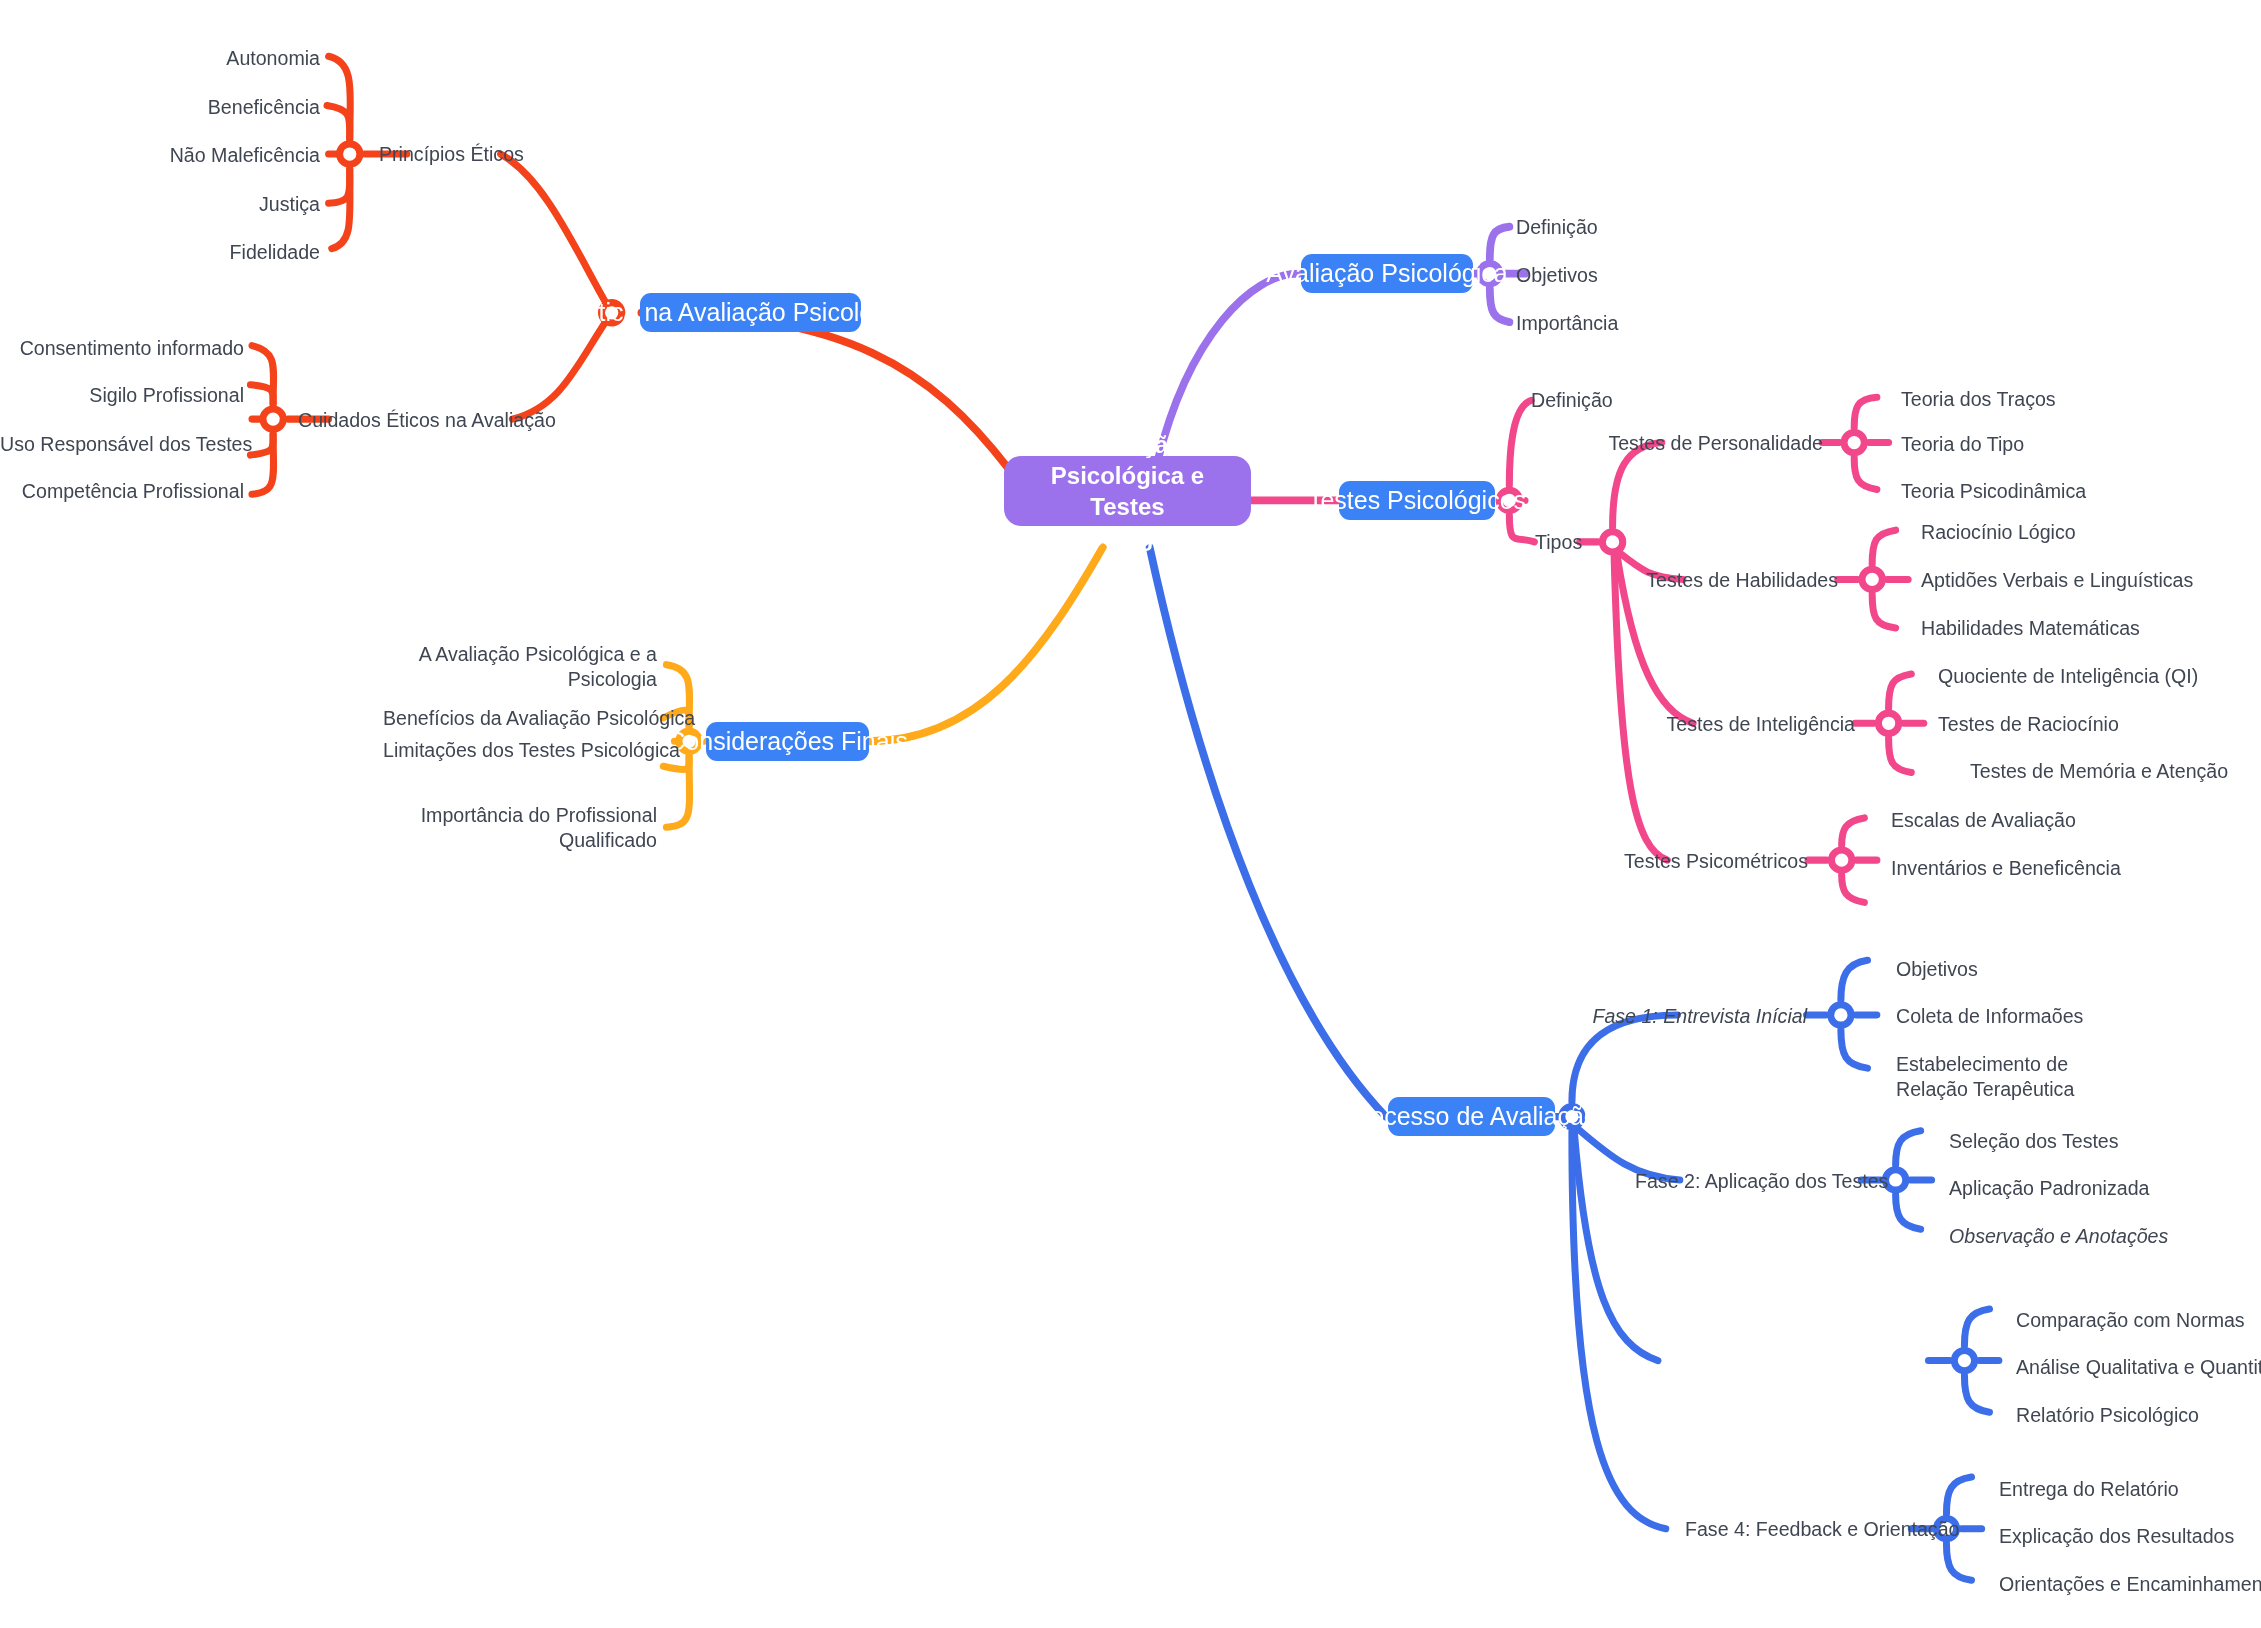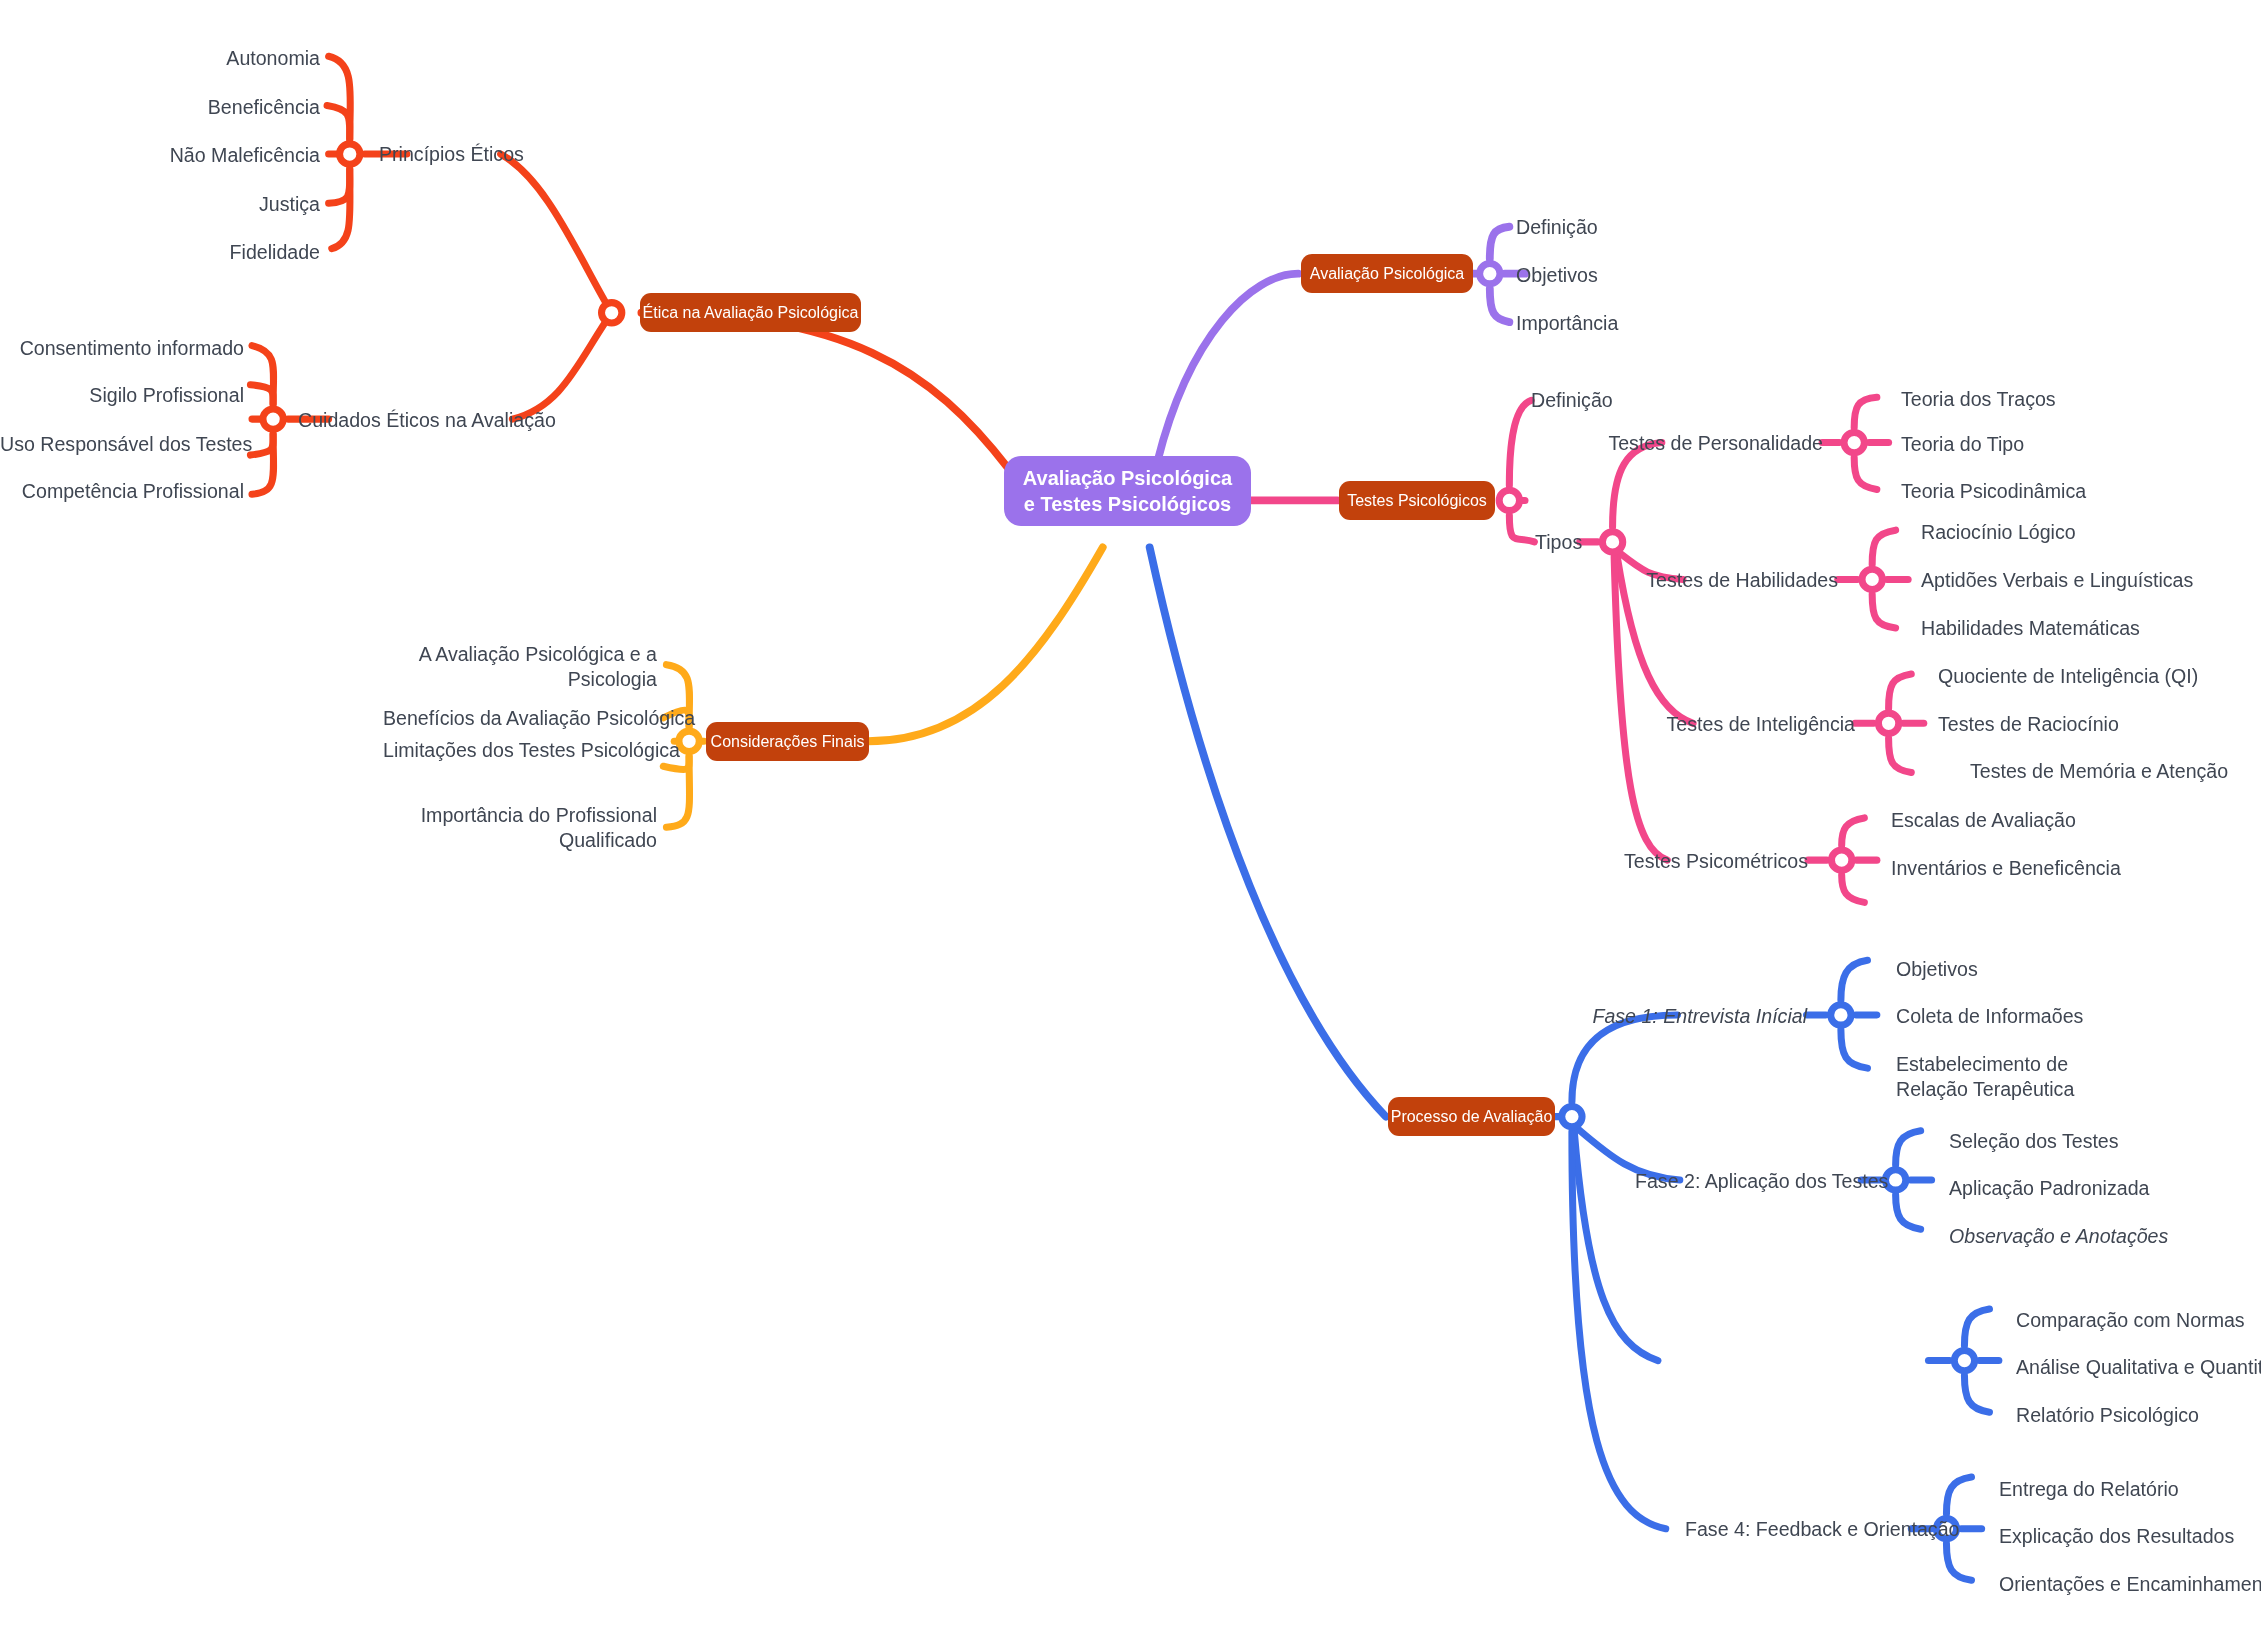--- a/index.html
+++ b/index.html
@@ -8,27 +8,27 @@
     font-family:"Liberation Sans","DejaVu Sans",sans-serif;
     -webkit-font-smoothing:antialiased;
   }
   #canvas{position:absolute;inset:0;width:2261px;height:1628px;}
   svg#wires{position:absolute;left:0;top:0;width:2261px;height:1628px;pointer-events:none;}
   svg#wires path{fill:none;stroke-linecap:round;stroke-linejoin:round;}
   .hub{fill:#fff;stroke-width:9;}
 
   
   .pill{
-    position:absolute;background:#c2410c;color:#fff;border-radius:11px;
+    position:absolute;background:#3b82f6;color:#fff;border-radius:11px;
     display:flex;align-items:center;justify-content:center;text-align:center;
-    font-size:16px;line-height:1.22;padding:9.4px 15.6px;box-sizing:border-box;
+    font-size:25px;line-height:1.22;padding:9.4px 15.6px;box-sizing:border-box;
     white-space:nowrap;
   }
   .pill.root{
-    background:#9B72EB;font-weight:bold;font-size:20px;border-radius:17px;
+    background:#9B72EB;font-weight:bold;font-size:24px;border-radius:17px;
     line-height:1.3;white-space:normal;
   }
   
   .lbl{
     position:absolute;color:#3F4652;font-size:19.6px;line-height:1.26;
     white-space:nowrap;
   }
   .lbl.wrap{white-space:normal;}
   .lbl.r{text-align:right;}
   .lbl.l{text-align:left;}

